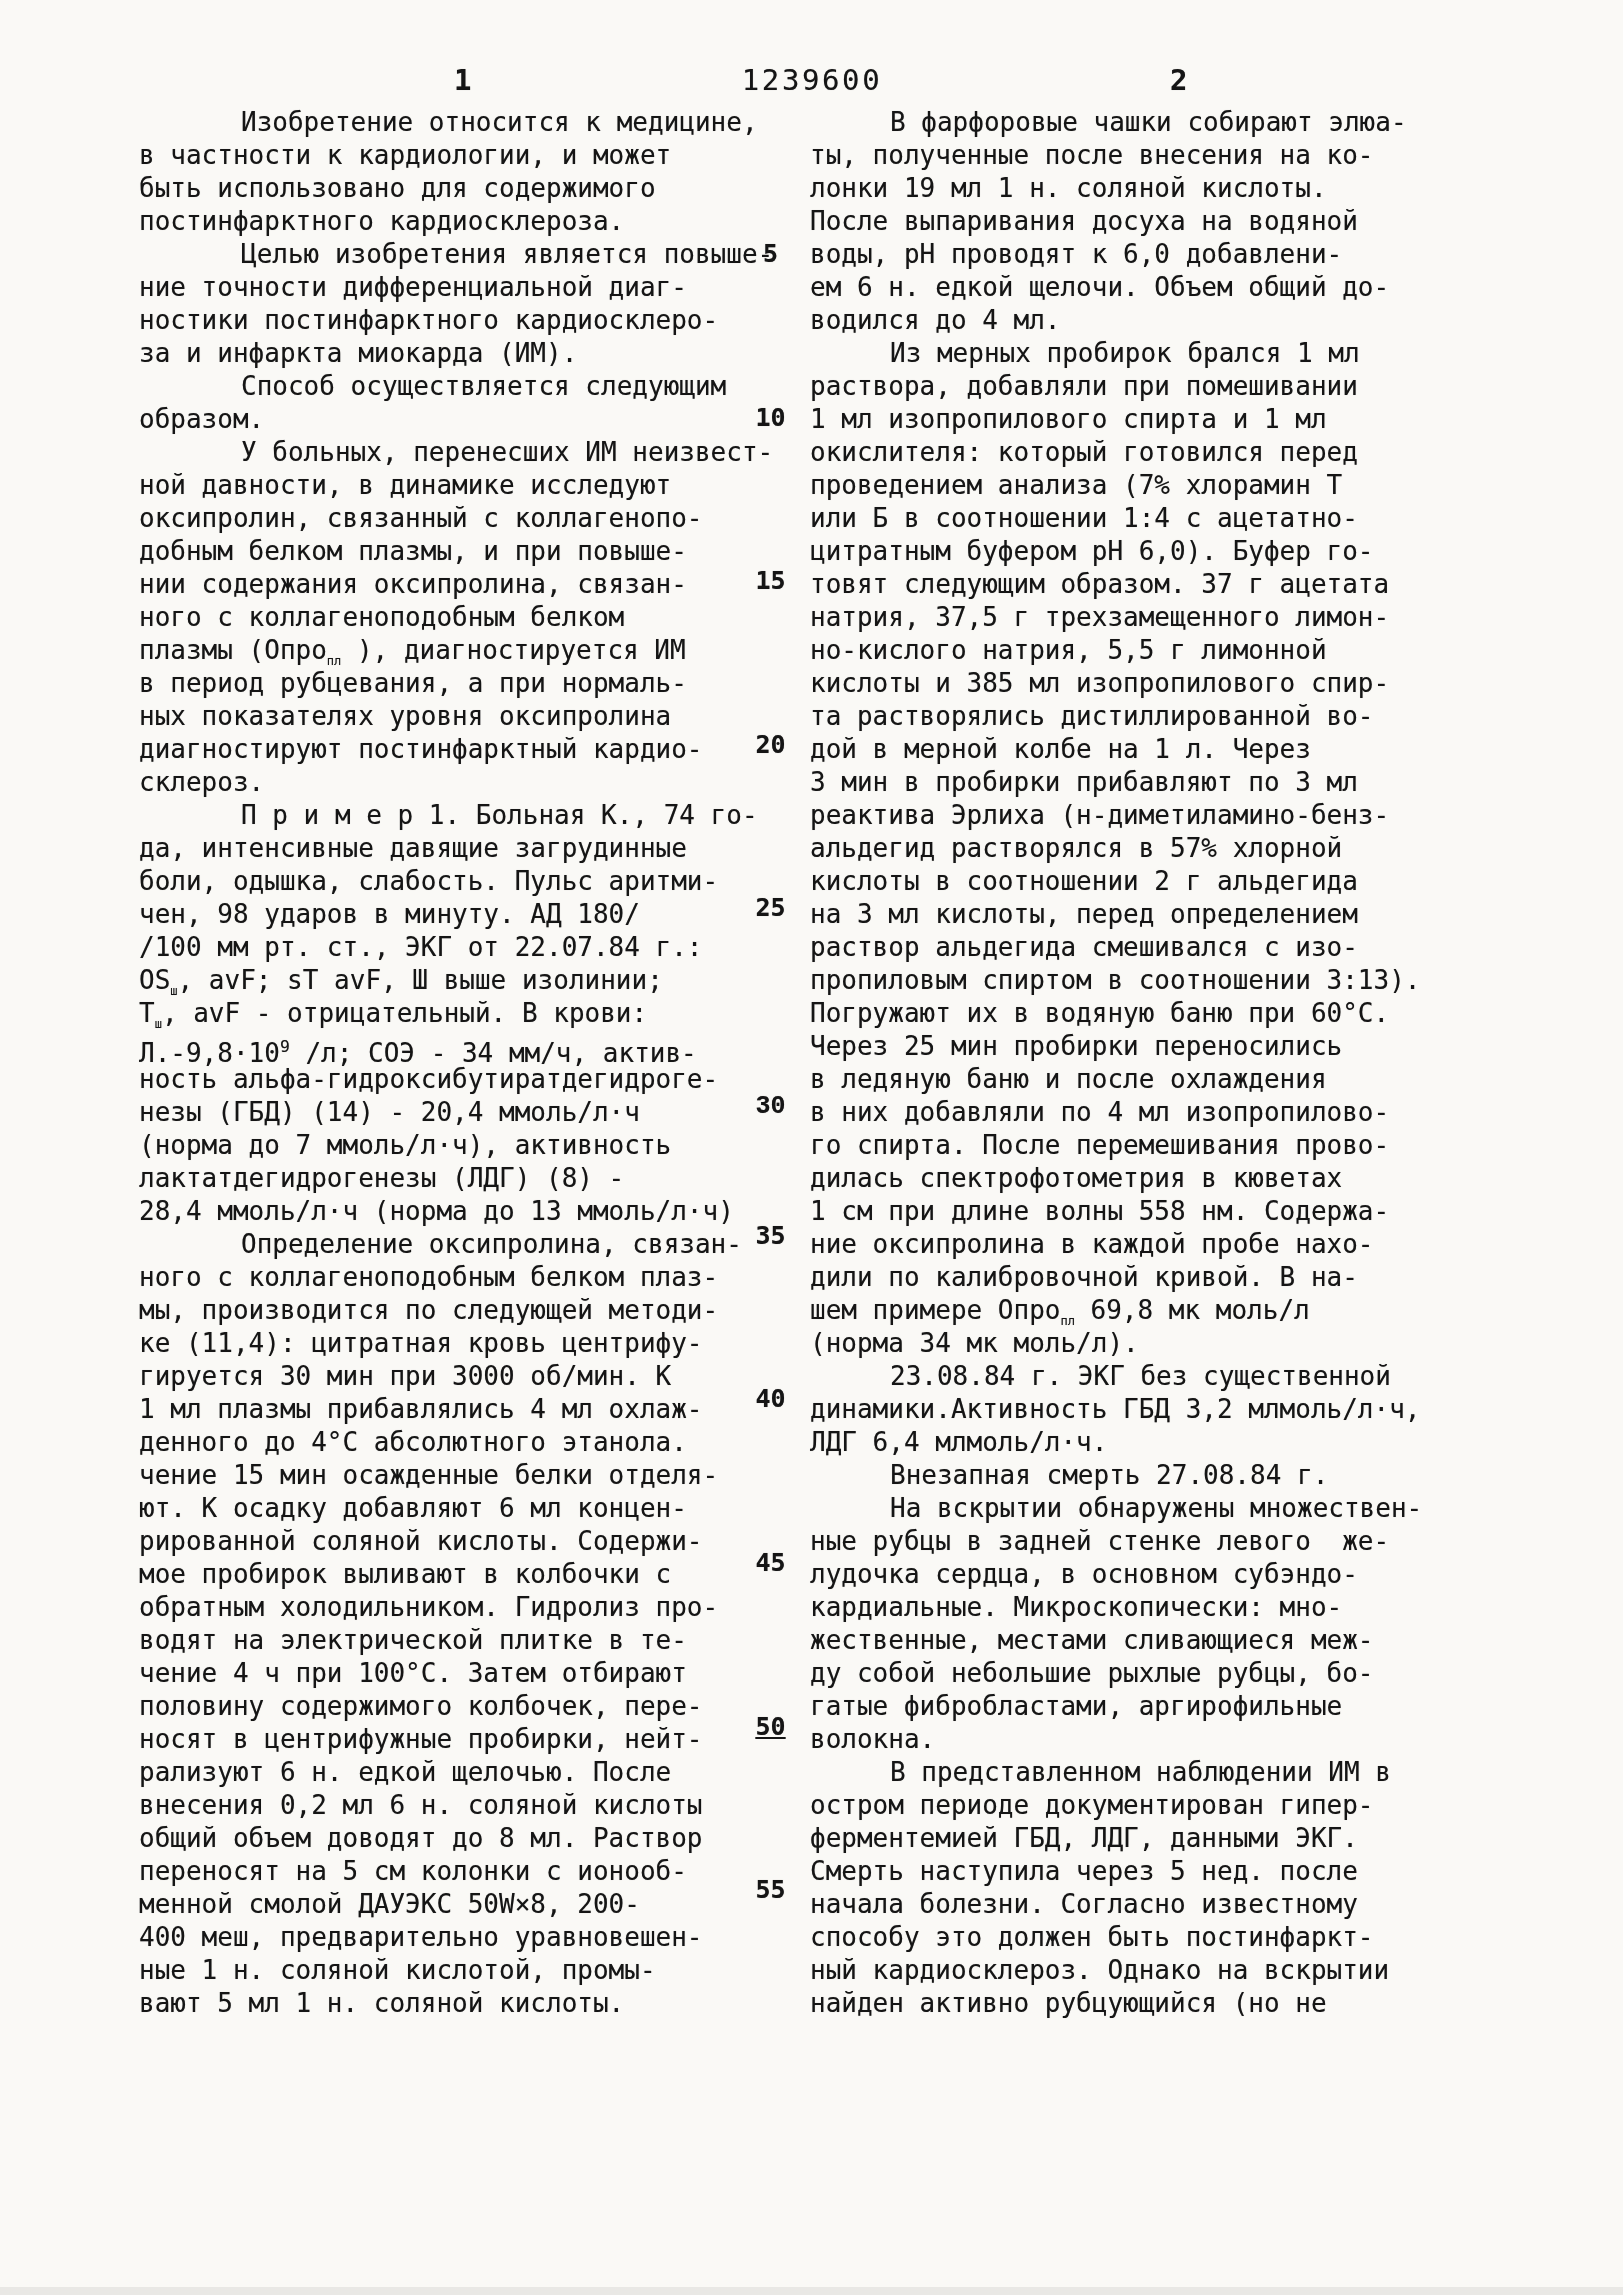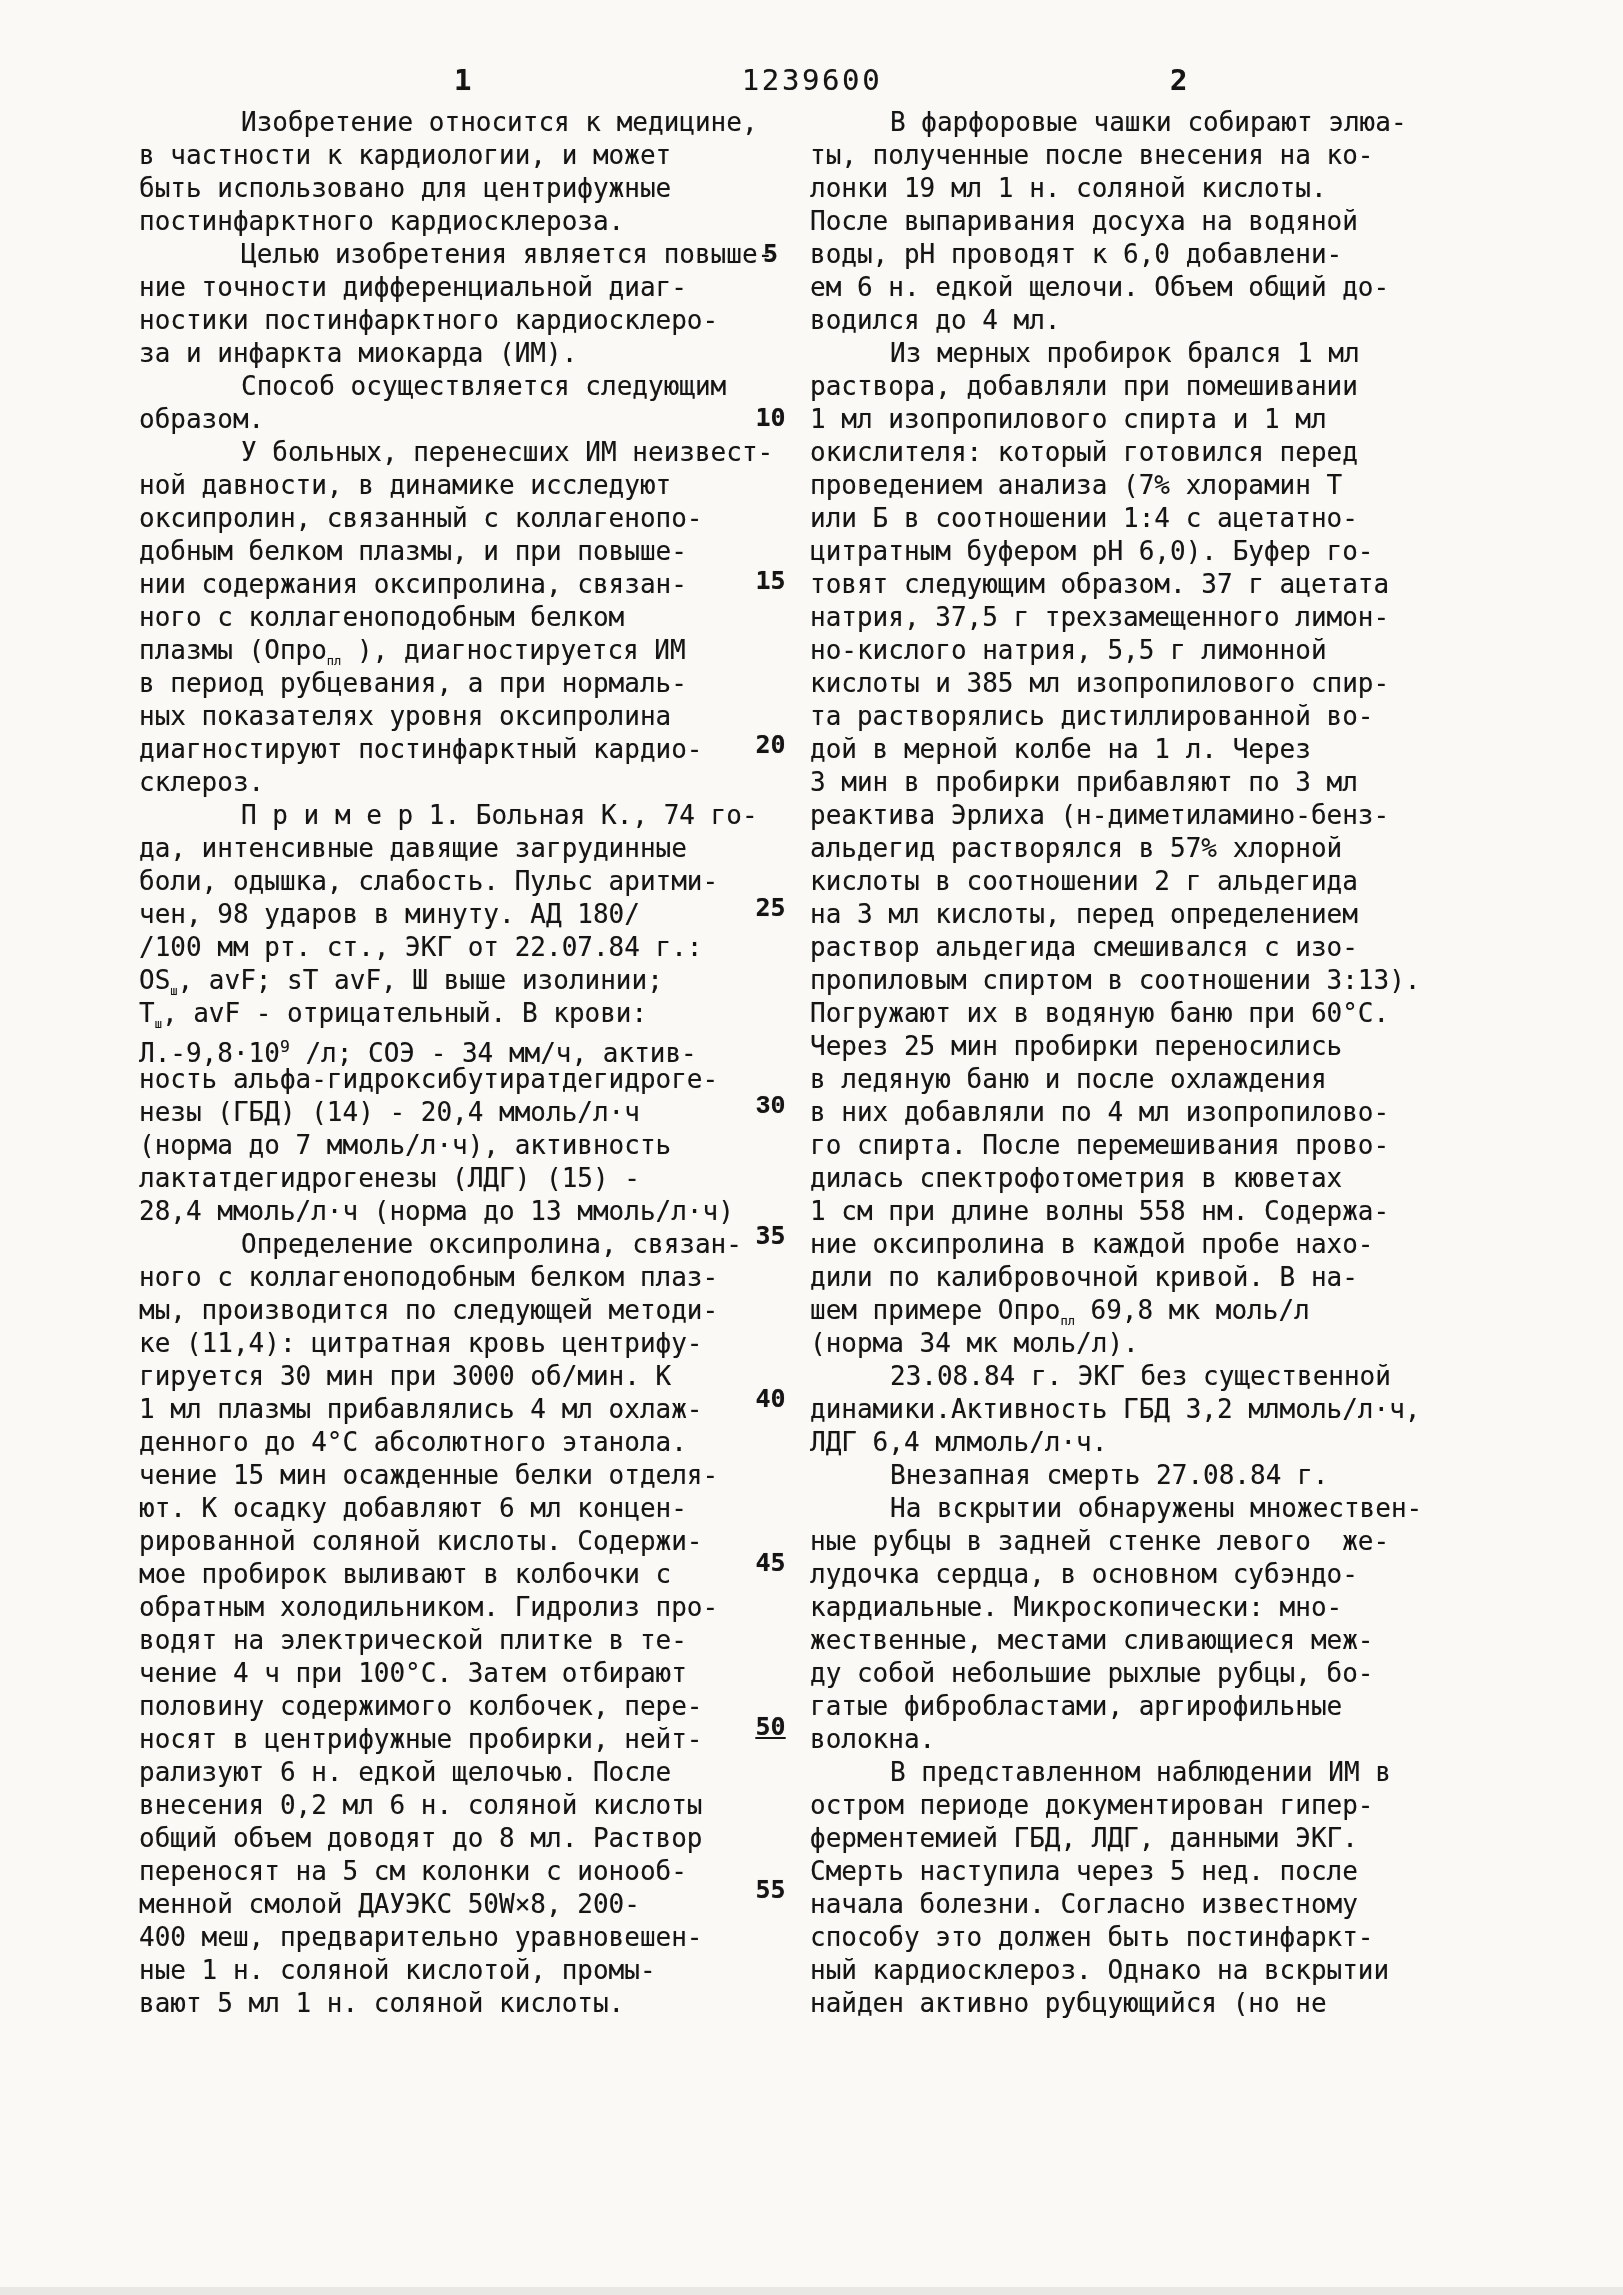--- a/index.html
+++ b/index.html
@@ -60,21 +60,21 @@
       <div class="gutter-num" style="top: 1219px;">35</div>
       <div class="gutter-num" style="top: 1382px;">40</div>
       <div class="gutter-num" style="top: 1546px;">45</div>
       <div class="gutter-num" style="top: 1710px; text-decoration: underline;">50</div>
       <div class="gutter-num" style="top: 1873px;">55</div>
     </div>
 
   <div id="col-left" class="col">
       <div class="line ind">Изобретение относится к медицине,</div>
       <div class="line">в частности к кардиологии, и может</div>
-      <div class="line">быть использовано для центрифужные</div>
+      <div class="line">быть использовано для содержимого</div>
       <div class="line">постинфарктного кардиосклероза.</div>
       <div class="line ind">Целью изобретения является повыше-</div>
       <div class="line">ние точности дифференциальной диаг-</div>
       <div class="line">ностики постинфарктного кардиосклеро-</div>
       <div class="line">за и инфаркта миокарда (ИМ).</div>
       <div class="line ind">Способ осуществляется следующим</div>
       <div class="line">образом.</div>
       <div class="line ind">У больных, перенесших ИМ неизвест-</div>
       <div class="line">ной давности, в динамике исследуют</div>
       <div class="line">оксипролин, связанный с коллагенопо-</div>
@@ -90,21 +90,21 @@
       <div class="line">да, интенсивные давящие загрудинные</div>
       <div class="line">боли, одышка, слабость. Пульс аритми-</div>
       <div class="line">чен, 98 ударов в минуту. АД 180/</div>
       <div class="line">/100 мм рт. ст., ЭКГ от 22.07.84 г.:</div>
       <div class="line">OS<sub>ш</sub>, avF; sT avF, Ш выше изолинии;</div>
       <div class="line">Т<sub>ш</sub>, avF - отрицательный. В крови:</div>
       <div class="line">Л.-9,8·10<sup>9</sup> /л; СОЭ - 34 мм/ч, актив-</div>
       <div class="line">ность альфа-гидроксибутиратдегидроге-</div>
       <div class="line">незы (ГБД) (14) - 20,4 ммоль/л·ч</div>
       <div class="line">(норма до 7 ммоль/л·ч), активность</div>
-      <div class="line">лактатдегидрогенезы (ЛДГ) (15) -</div>
+      <div class="line">лактатдегидрогенезы (ЛДГ) (8) -</div>
       <div class="line">28,4 ммоль/л·ч (норма до 13 ммоль/л·ч)</div>
       <div class="line ind">Определение оксипролина, связан-</div>
       <div class="line">ного с коллагеноподобным белком плаз-</div>
       <div class="line">мы, производится по следующей методи-</div>
       <div class="line">ке (11,4): цитратная кровь центрифу-</div>
       <div class="line">гируется 30 мин при 3000 об/мин. К</div>
       <div class="line">1 мл плазмы прибавлялись 4 мл охлаж-</div>
       <div class="line">денного до 4°С абсолютного этанола.</div>
       <div class="line">чение 15 мин осажденные белки отделя-</div>
       <div class="line">ют. К осадку добавляют 6 мл концен-</div>

